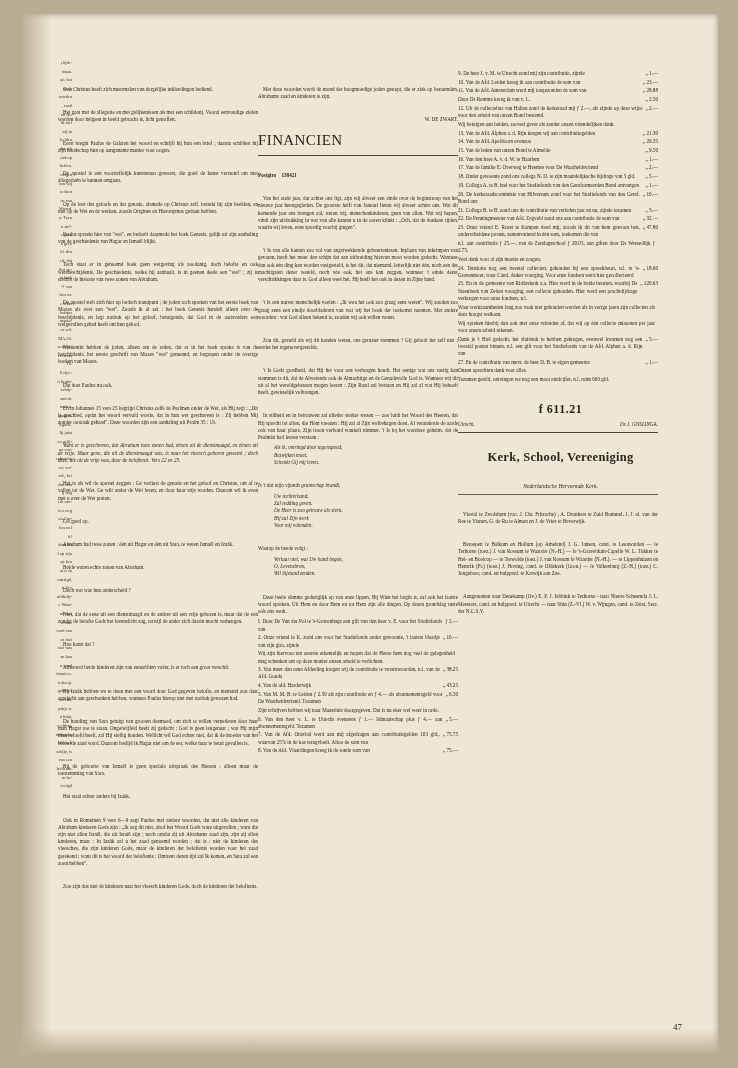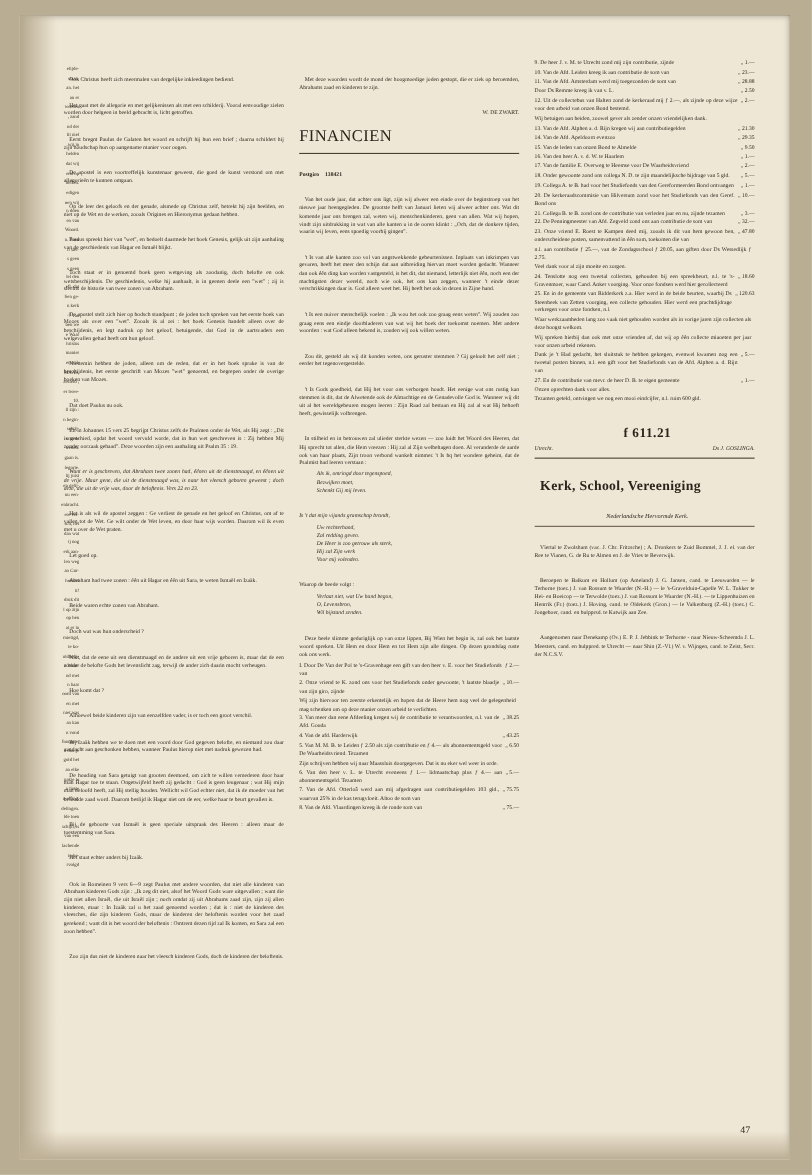--- a/index.html
+++ b/index.html
@@ -23,23 +23,22 @@
     background:linear-gradient(to right,#b5a98f,rgba(181,169,143,0));
     pointer-events:none;
   }
   #page:after{
     content:"";position:absolute;left:0;right:0;bottom:0;height:26px;
     background:linear-gradient(to top,#bdb096,rgba(189,176,150,0));
     pointer-events:none;
   }
   .content{
     position:absolute;
-    left:40px;top:40px;width:630px;height:960px;
+    left:40px;top:56px;width:630px;height:960px;
     display:flex;
-    gap:14px;
   }
   .col{
     width:200px;
     font-size:5.1px;
     line-height:1.42;
     text-align:justify;
     color:#2b241c;
     letter-spacing:.02px;
     hyphens:auto;
   }
@@ -90,21 +89,21 @@
   .pagenum{
     position:absolute;right:36px;bottom:22px;
     font-size:9px;font-weight:normal;color:#2b241c;
   }
   .poem{
     margin:3px 0 3px 0;text-indent:0;font-style:italic;
     text-align:left;padding-left:16px;line-height:1.45;
   }
   .poem span{display:block;}
   .kerk-head{
-    text-align:left;font-size:12.5px;font-weight:bold;margin:4px 0 0 0;
+    text-align:center;font-size:12.5px;font-weight:bold;margin:4px 0 0 0;
     letter-spacing:.3px;
   }
   .kerk-sub{
     text-align:center;font-size:5.6px;font-style:italic;margin:1px 0 3px 0;
   }
 </style>
 </head>
 <body>
 
 <div id="page">

